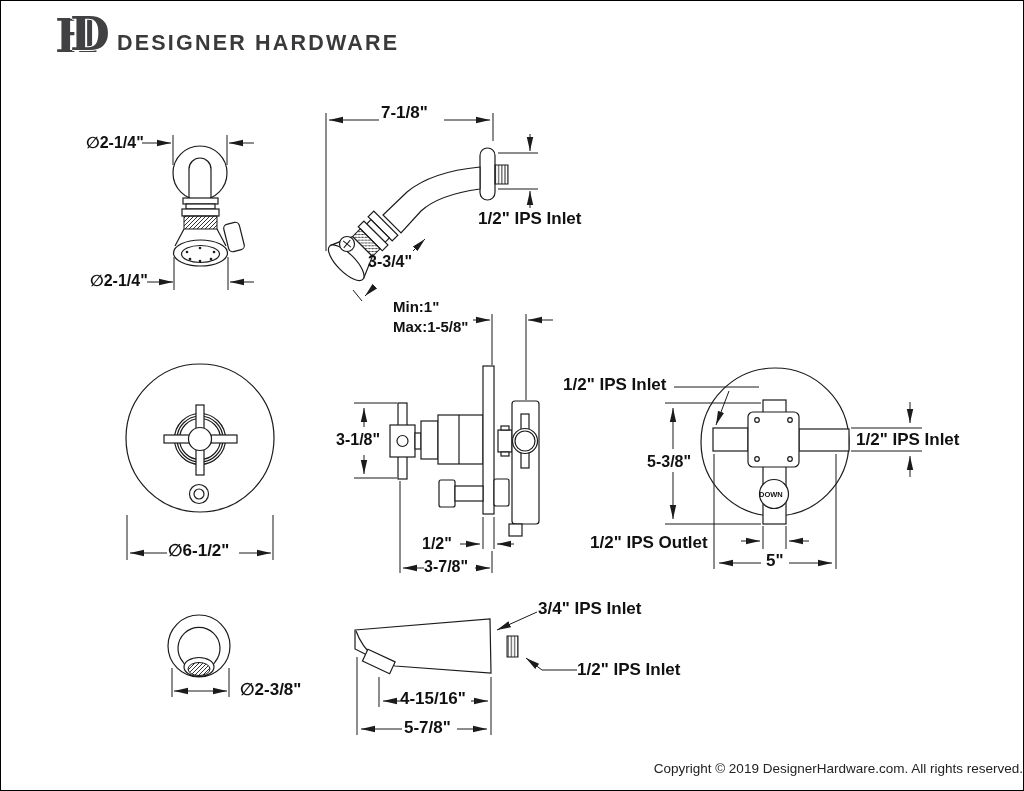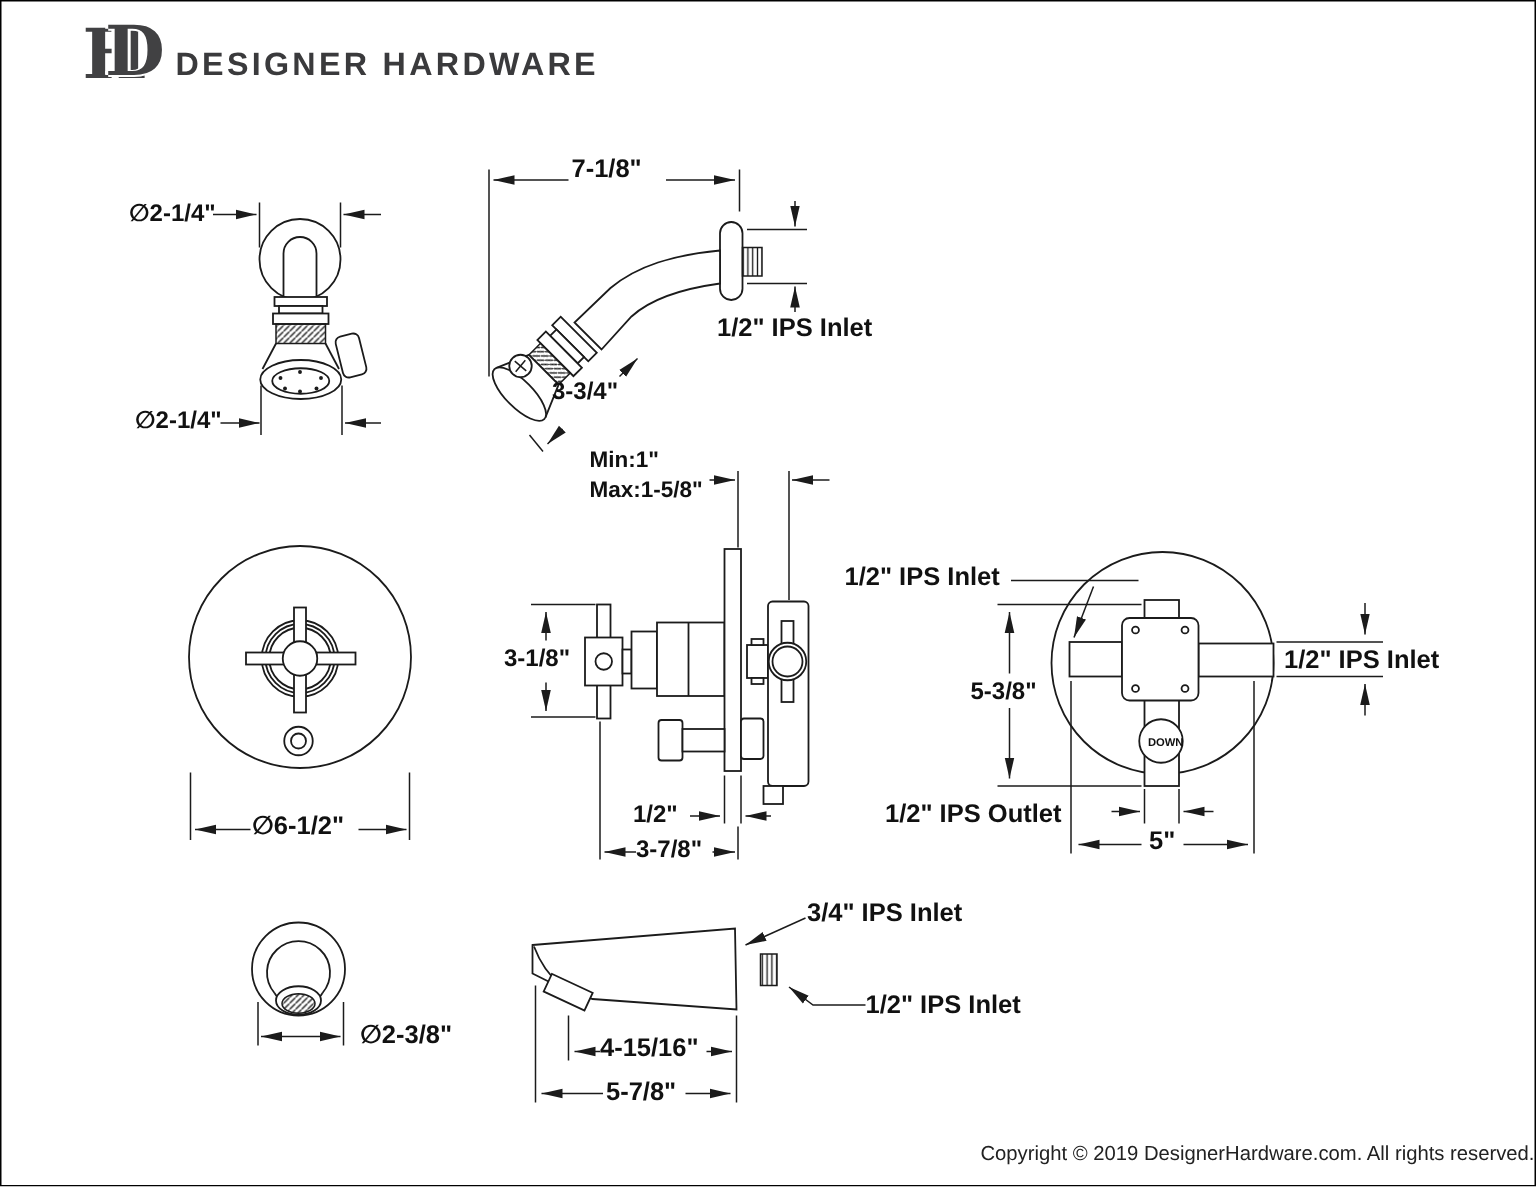--- a/index.html
+++ b/index.html
@@ -4,21 +4,21 @@
 <style>
   html,body{margin:0;padding:0;background:#fff;}
   .page{position:relative;width:1024px;height:791px;background:#fff;border:1px solid #000;box-sizing:border-box;overflow:hidden;font-family:"Liberation Sans","DejaVu Sans",sans-serif;}
   .art{position:absolute;left:0;top:0;}
   .ln{fill:none;stroke:#1b1b1b;stroke-width:1.2;}
   .wh{fill:#fff;stroke:#1b1b1b;stroke-width:1.2;}
   .dm{fill:none;stroke:#1b1b1b;stroke-width:1;}
   .lbl{position:absolute;font-weight:bold;font-size:16px;color:#111;white-space:nowrap;line-height:1.1;}
   .sz17{font-size:17px;}
   .sz15{font-size:15px;}
-  .down-lbl{position:absolute;left:758px;top:489px;width:30px;text-align:right;font-weight:bold;font-size:7.5px;color:#111;letter-spacing:0;}
+  .down-lbl{position:absolute;left:758px;top:489px;width:30px;text-align:left;font-weight:bold;font-size:7.5px;color:#111;letter-spacing:0;}
   .footer{position:absolute;left:0;top:760px;width:100%;text-align:right;font-size:13.5px;color:#222;font-weight:400;}
   .brand{position:absolute;left:54px;top:14px;height:52px;}
   .mono{position:absolute;left:0;top:0;width:58px;height:52px;font-family:"DejaVu Serif","Liberation Serif",serif;font-weight:bold;font-size:46px;color:#414143;}
   .mono .m-h{position:absolute;left:0;top:-6px;}
   .mono .m-d{position:absolute;left:15px;top:-8px;text-shadow:-2px 0 0 #fff,2px 0 0 #fff,0 -1px 0 #fff,0 1px 0 #fff;}
   .brand-name{position:absolute;left:62px;top:16px;font-size:21.5px;letter-spacing:2.2px;color:#3a3a3c;font-weight:700;white-space:nowrap;}
 </style>
 </head>
 <body>
 

